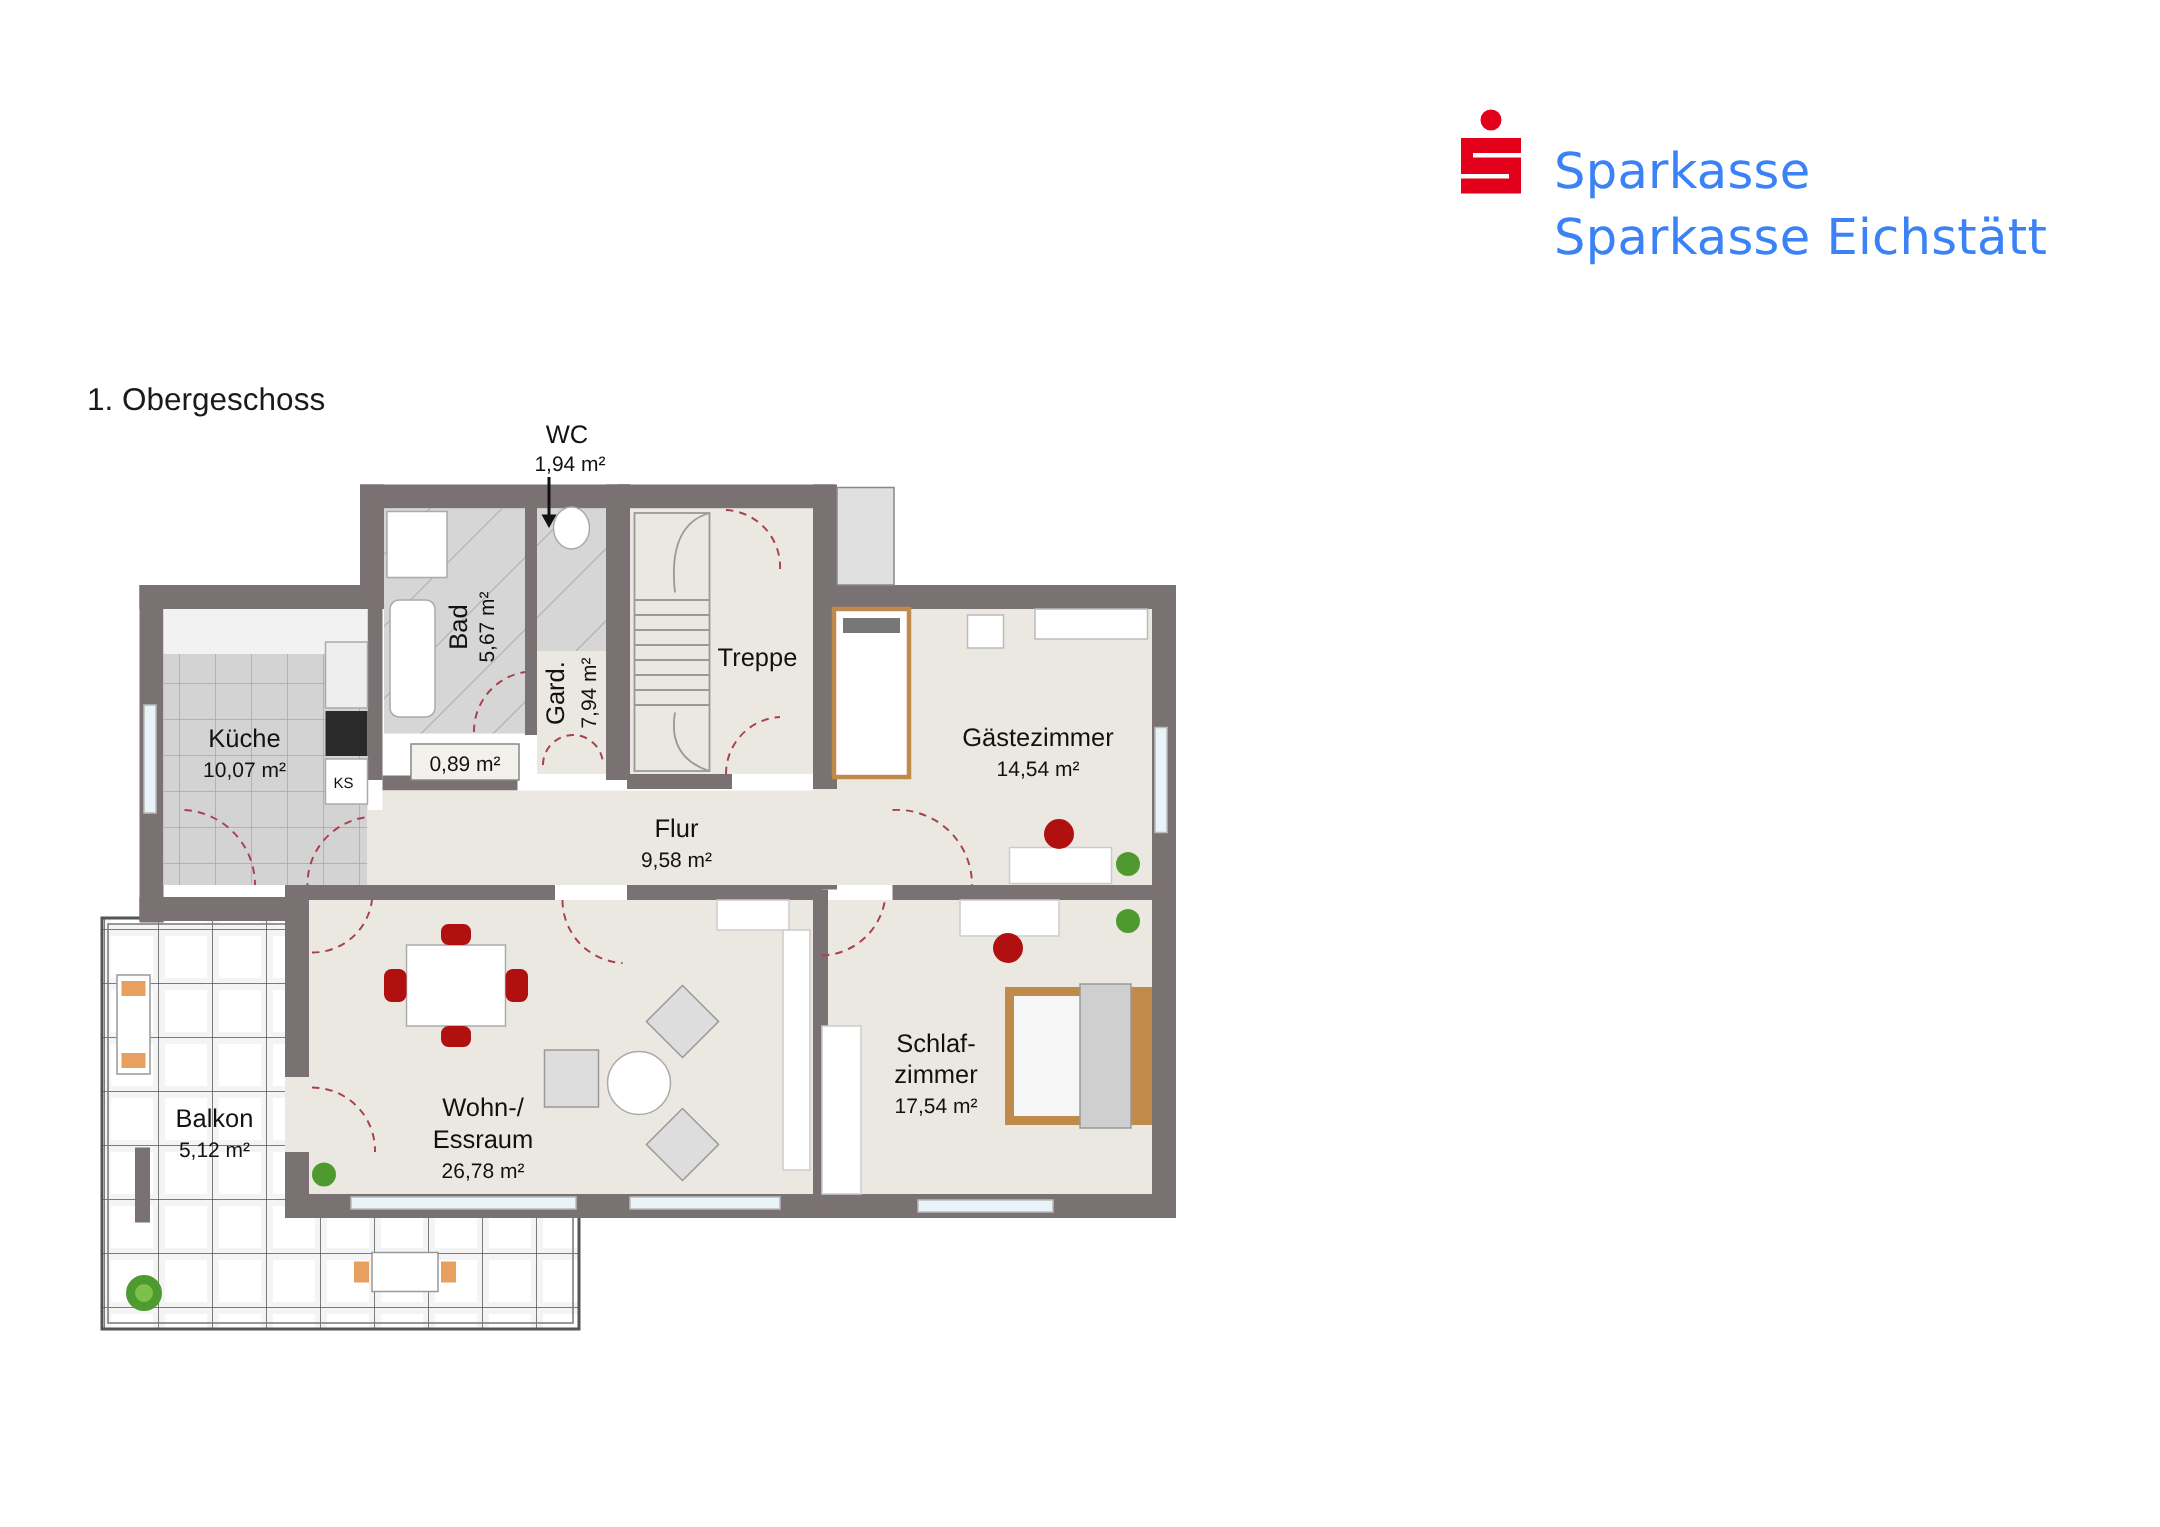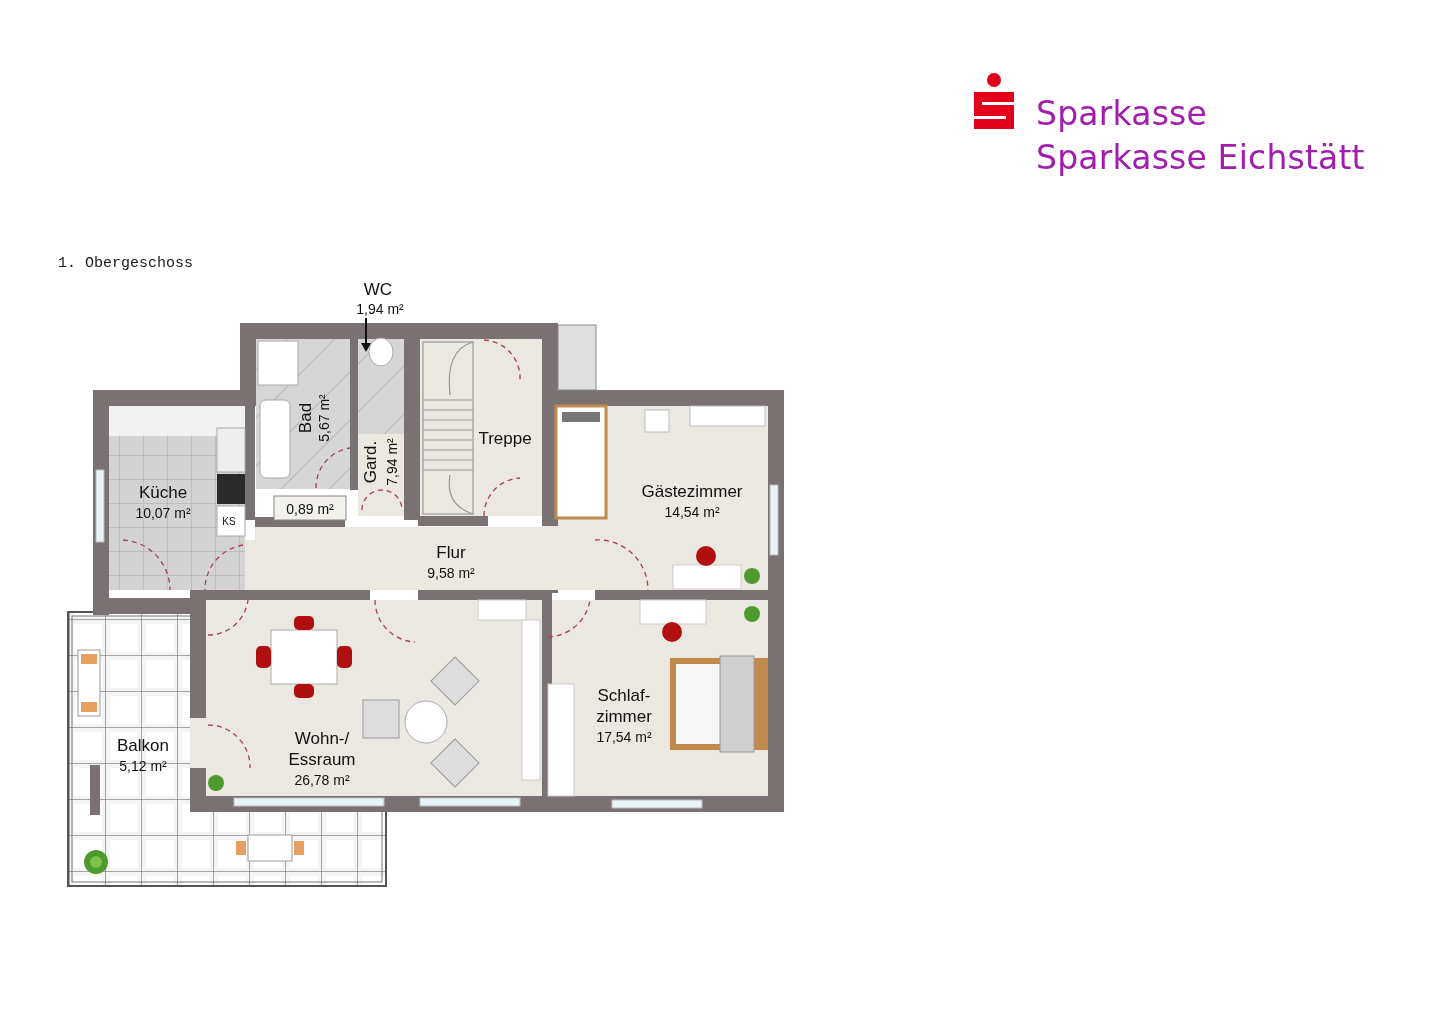--- a/index.html
+++ b/index.html
@@ -1,20 +1,20 @@
 <!DOCTYPE html>
 <html><head>
   <meta charset="utf-8">
   <style>
     html, body { margin: 0; padding: 0; background: #ffffff; }
     body { width: 1440px; height: 1018px; position: relative; overflow: hidden; font-family: "Liberation Sans", sans-serif; }
-    .floor-title { position: absolute; left: 58px; top: 255px; font-size: 15px; color: #1a1a1a; font-family: Liberation Mono, monospace; }
+    .floor-title { position: absolute; left: 58px; top: 255px; font-size: 21px; color: #1a1a1a; }
     .logo { position: absolute; left: 970px; top: 72px; width: 420px; height: 110px; }
     .logo-mark { position: absolute; left: 0; top: 0; width: 48px; height: 60px; }
-    .logo-text { position: absolute; left: 66px; top: 20px; color: #a21caf; font-family: "DejaVu Sans", sans-serif; font-size: 33px; line-height: 44px; letter-spacing: 0.2px; }
+    .logo-text { position: absolute; left: 66px; top: 20px; color: #3b82f6; font-family: "DejaVu Sans", sans-serif; font-size: 33px; line-height: 44px; letter-spacing: 0.2px; }
     .plan { position: absolute; left: 0; top: 0; }
     .lbl { font-family: "Liberation Sans", sans-serif; fill: #111; }
   </style>
 </head>
 <body>
 
 <div class="floor-title">1. Obergeschoss</div>
 
 <div class="logo">
   <svg class="logo-mark" viewBox="0 0 48 60">

